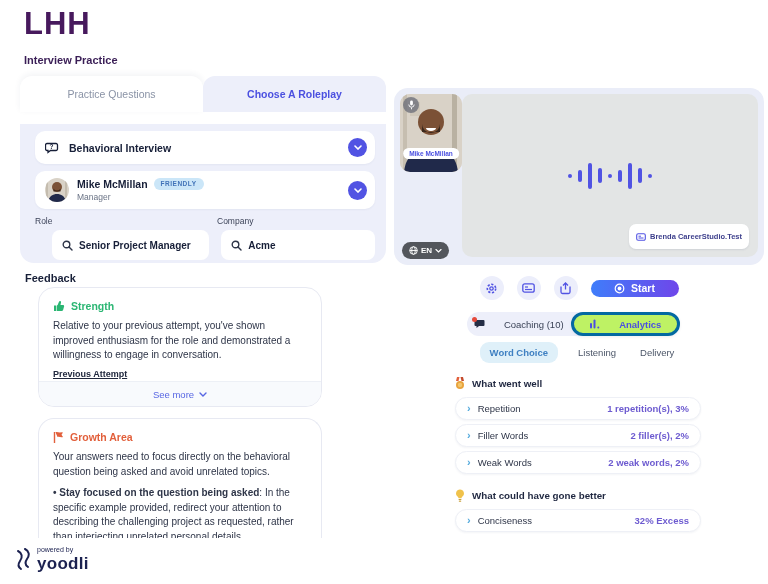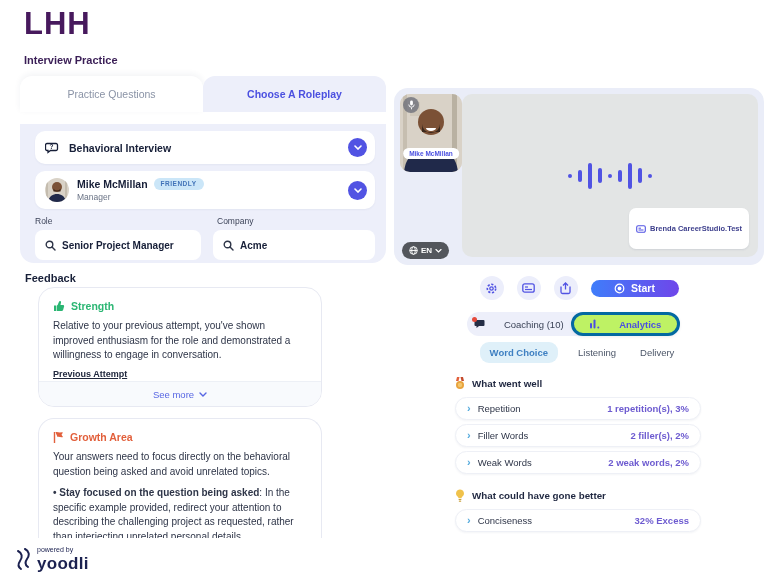--- a/index.html
+++ b/index.html
@@ -36,21 +36,21 @@
                  display:flex; align-items:center; justify-content:center; flex:none; cursor:pointer; }
   .avatar { width:24px; height:24px; border-radius:50%; overflow:hidden; flex:none; margin-right:8px; }
   .bubble-icon { margin-right:8px; flex:none; display:flex; }
 
   .field-labels { display:flex; margin-top:2px; }
   .field-label { font-size:8.5px; font-weight:400; color:#3c4358; }
   .fields { display:flex; gap:12px; margin-top:4px; }
   .field { background:#fff; border-radius:8px; height:30px; display:flex; align-items:center;
            gap:6px; padding:0 10px; cursor:text; }
   .field-text { font-size:10px; font-weight:700; color:#171f38; }
-  .f-role { width:170px; }
+  .f-role { width:170px;margin-left:17px; }
   .f-company { width:166px; }
   .fl-role { width:170px; margin-right:12px; }
 
   
   .feedback-title { left:25px; top:272px; font-size:11px; font-weight:700; color:#171f38; }
   .card { background:#fff; border:1px solid #e7e9f2; border-radius:16px; overflow:hidden; }
   .card-strength { left:38px; top:287px; width:284px; height:120px; }
   .card-growth { left:38px; top:418px; width:284px; height:120px; border-radius:16px 16px 0 0; border-bottom:none; }
   .card-pad { padding:12px 14px 0 14px; }
   .card-head { display:flex; align-items:center; gap:6px; }
@@ -72,21 +72,21 @@
   .brand-name { font-size:17px; font-weight:700; color:#1b2150; letter-spacing:.3px; }
 
   
   .stage { left:394px; top:88px; width:370px; height:177px; background:#eaedf8; border-radius:14px; }
   .screen { position:absolute; left:68px; top:6px; right:6px; bottom:8px; background:#e3e5e5;
             border-radius:10px; }
   .waveform { position:absolute; left:50%; top:50%; transform:translate(-50%,-50%); display:flex;
               align-items:center; gap:6px; }
   .wbar { width:4px; background:#5153e3; border-radius:2px; }
   .caption-pill { position:absolute; right:9px; bottom:8px; background:#fff; border-radius:7px;
-                  padding:16px 7px; display:flex; align-items:center; gap:4px;
+                  padding:8px 7px; display:flex; align-items:center; gap:4px;
                   box-shadow:0 1px 2px rgba(40,50,90,.1); cursor:pointer; }
   .caption-text { font-size:7.5px; font-weight:600; color:#3d3f8c; }
   .thumb { position:absolute; left:6px; top:6px; width:62px; height:78px; border-radius:10px;
            overflow:hidden; background:#d9d2c7; }
   .mic-circle { position:absolute; left:3px; top:3px; width:16px; height:16px; border-radius:50%;
                 background:rgba(108,110,120,.78); display:flex; align-items:center; justify-content:center; }
   .thumb-name { position:absolute; left:50%; transform:translateX(-50%); bottom:13px; background:#fff;
                 border-radius:9px; padding:2px 6px; font-size:6.5px; font-weight:700; color:#4b50e0;
                 white-space:nowrap; }
   .lang-pill { position:absolute; left:8px; bottom:6px; background:#53565c; border-radius:10px;

